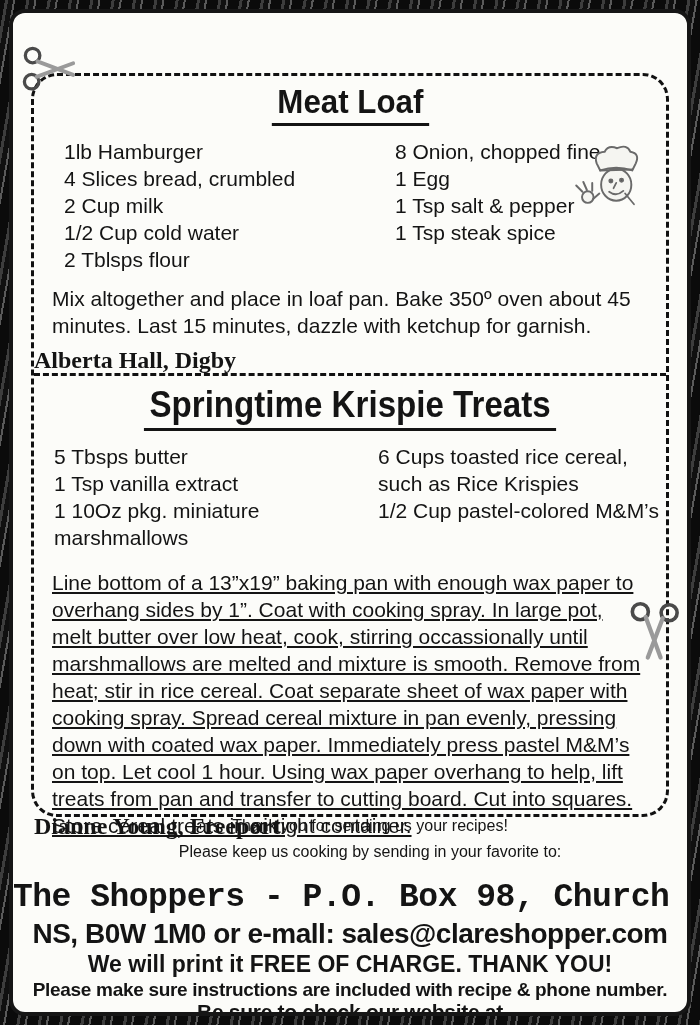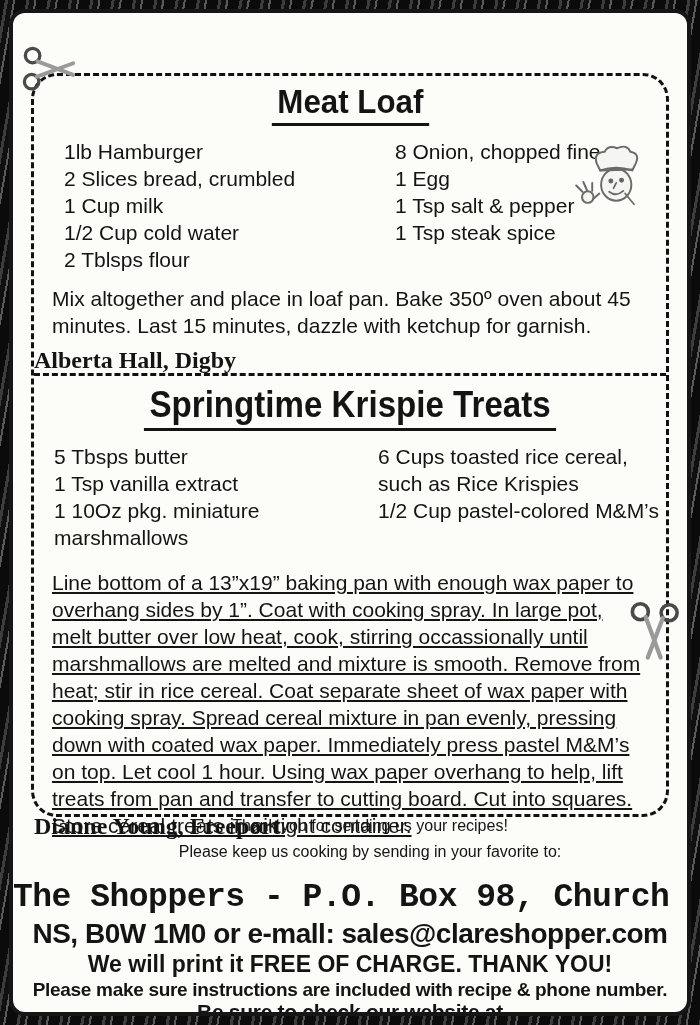--- a/index.html
+++ b/index.html
@@ -121,22 +121,22 @@
             <path d="M19 54 L15 45" fill="none"></path>
             <path d="M25 55 L25 46" fill="none"></path>
             <path d="M26 64 L33 58" fill="none"></path>
           </g>
         </svg>
       </div>
 
       <div class="ing-row">
         <div class="s1-left">
           <div>1lb Hamburger</div>
-          <div>2 Slices bread, crumbled</div>
-          <div>1 Cup milk</div>
+          <div>4 Slices bread, crumbled</div>
+          <div>2 Cup milk</div>
           <div>1/2 Cup cold water</div>
           <div>2 Tblsps flour</div>
         </div>
         <div class="s1-right">
           <div>8 Onion, chopped fine</div>
           <div>1 Egg</div>
           <div>1 Tsp salt &amp; pepper</div>
           <div>1 Tsp steak spice</div>
         </div>
       </div>

